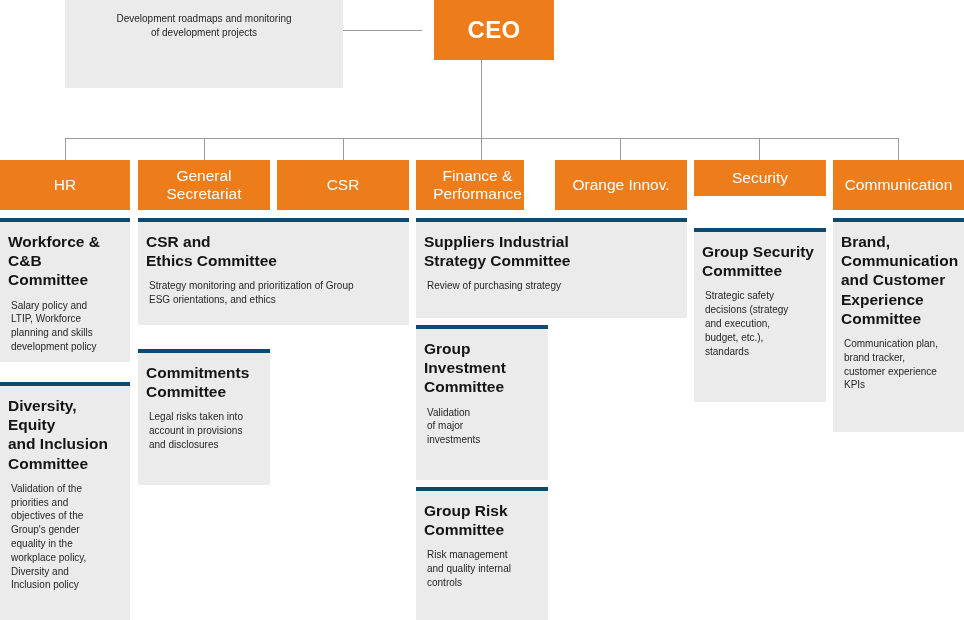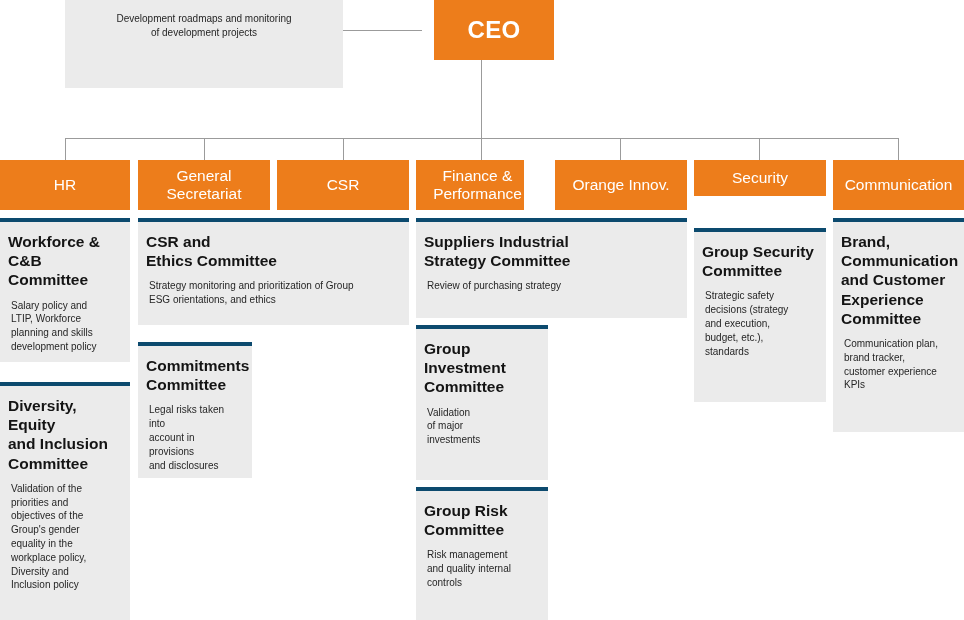--- a/index.html
+++ b/index.html
@@ -179,21 +179,21 @@
 Inclusion policy</p>
   </div>
 
   <div class="gray-card" style="left:138px; top:218px; width:271px; height:107px;">
     <p class="card-title">CSR and
 Ethics Committee</p>
     <p class="card-desc">Strategy monitoring and prioritization of Group
 ESG orientations, and ethics</p>
   </div>
 
-  <div class="gray-card" style="left:138px; top:342px; width:114px; height:136px;">
+  <div class="gray-card" style="left:138px; top:349px; width:132px; height:136px;">
     <p class="card-title">Commitments
 Committee</p>
     <p class="card-desc">Legal risks taken into
 account in provisions
 and disclosures</p>
   </div>
 
   <div class="gray-card" style="left:416px; top:218px; width:271px; height:100px;">
     <p class="card-title">Suppliers Industrial
 Strategy Committee</p>

